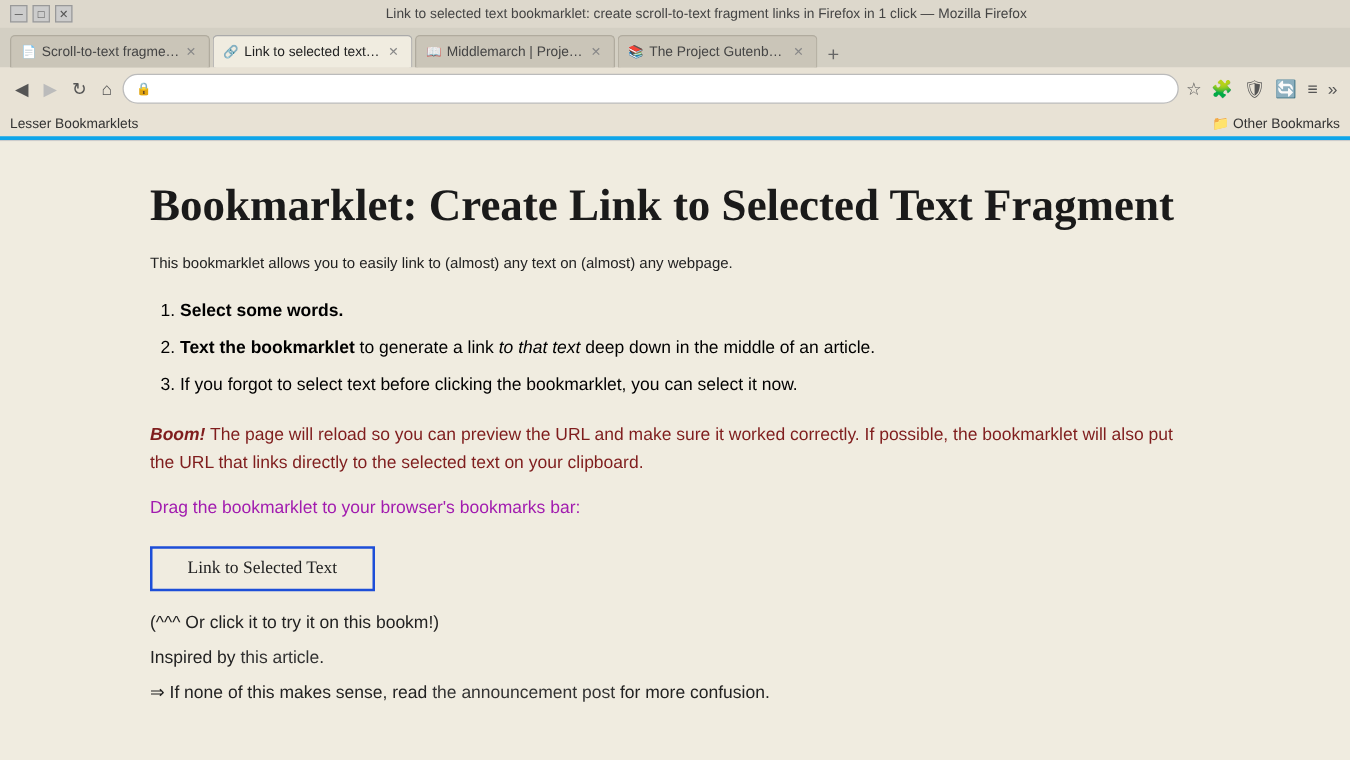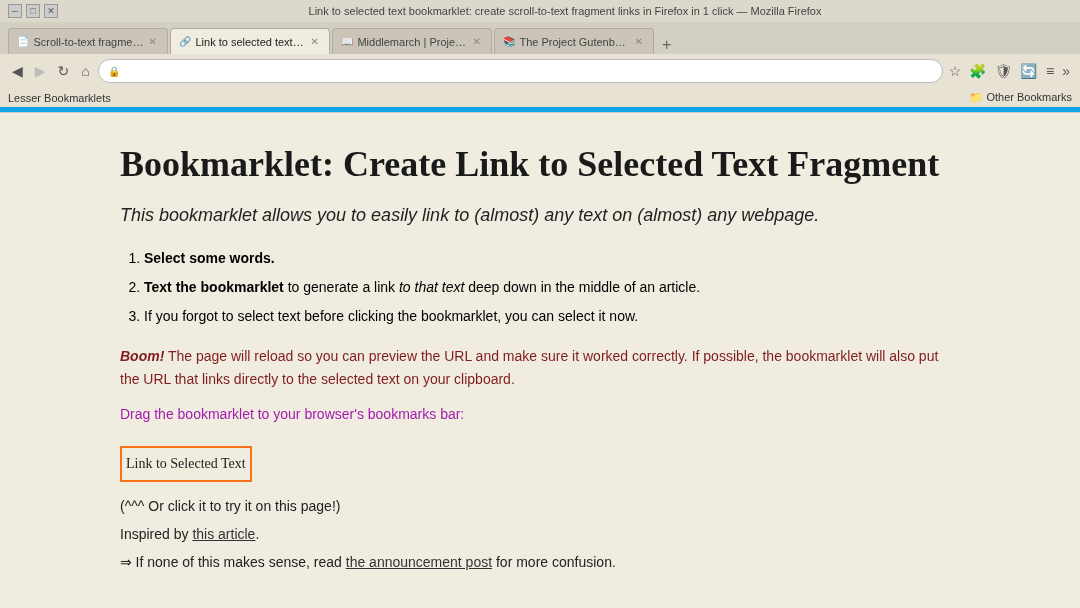--- a/index.html
+++ b/index.html
@@ -90,21 +90,21 @@
       gap: 4px;
     }
     .address-lock { font-size: 10px; color: #4a4; }
     .address-text { flex: 1; color: #333; }
     .nav-right { display: flex; align-items: center; gap: 4px; }
     .nav-icon-btn { background: none; border: none; cursor: pointer; font-size: 14px; color: #555; padding: 2px; }
 
     
     .bookmarks-bar {
       background: #e8e2d5;
-      border-bottom: 5px solid #0ea5e9;
+      border-bottom: 3px solid #0ea5e9;
       padding: 2px 8px;
       display: flex;
       align-items: center;
       justify-content: space-between;
       height: 24px;
       font-size: 11px;
     }
     .bookmarks-left { display: flex; gap: 12px; }
     .bookmark-item { color: #333; cursor: pointer; text-decoration: none; }
     .bookmarks-right { color: #333; cursor: pointer; }
@@ -127,25 +127,24 @@
 
     .subtitle {
       font-size: 18px;
       font-style: italic;
       color: #333;
       margin-bottom: 24px;
       font-family: Georgia, serif;
     }
 
     .intro-text {
-      font-size: 18px;
+      font-size: 12px;
       color: #222;
       line-height: 1.6;
       margin-bottom: 16px;
-      font-style: italic;
     }
 
     .instructions-list {
       margin: 0 0 16px 24px;
       font-size: 14px;
       line-height: 1.8;
       color: #000000;
     }
     .instructions-list li { margin-bottom: 4px; }
     .instructions-list b { font-weight: bold; }
@@ -160,43 +159,43 @@
     .boom-text .boom { font-style: italic; font-weight: bold; }
 
     .drag-text {
       font-size: 14px;
       color: #a21caf;
       margin-bottom: 24px;
     }
 
     .bookmarklet-btn {
       display: inline-block;
-      border: 2px solid #f97316;
+      border: 2px solid #1d4ed8;
       background: #f0ece0;
-      padding: 8px 4px;
+      padding: 8px 28px;
       font-size: 14px;
       font-family: Georgia, serif;
       color: #222;
       cursor: pointer;
       text-decoration: none;
       margin-bottom: 16px;
     }
 
     .try-text {
       font-size: 14px;
       color: #222;
       margin-bottom: 12px;
     }
 
     .inspired-text {
       font-size: 14px;
       color: #222;
       margin-bottom: 12px;
     }
-    .inline-link { color: #333; text-decoration: underline; cursor: pointer; }
+    .inline-link { color: #333; cursor: pointer; }
 
     .confusion-text {
       font-size: 14px;
       color: #222;
       margin-bottom: 24px;
     }
   </style>
 </head>
 <body>
 
@@ -284,21 +283,21 @@
   </ol>
 
   <p class="boom-text">
     <span class="boom">Boom!</span><span> The page will reload so you can preview the URL and make sure it worked correctly. If possible, the bookmarklet will also put the URL that links directly to the selected text on your clipboard.</span>
   </p>
 
   <p class="drag-text">Drag the bookmarklet to your browser's bookmarks bar:</p>
 
   <a class="bookmarklet-btn" href="#">Link to Selected Text</a>
 
-  <p class="try-text">(^^^ Or click it to try it on this page!)</p>
+  <p class="try-text">(^^^ Or click it to try it on this bookm!)</p>
 
   <p class="inspired-text">
     <span>Inspired by </span><a class="inline-link">this article</a><span>.</span>
   </p>
 
   <p class="confusion-text">
     <span>⇒ If none of this makes sense, read </span><a class="inline-link">the announcement post</a><span> for more confusion.</span>
   </p>
 
   

